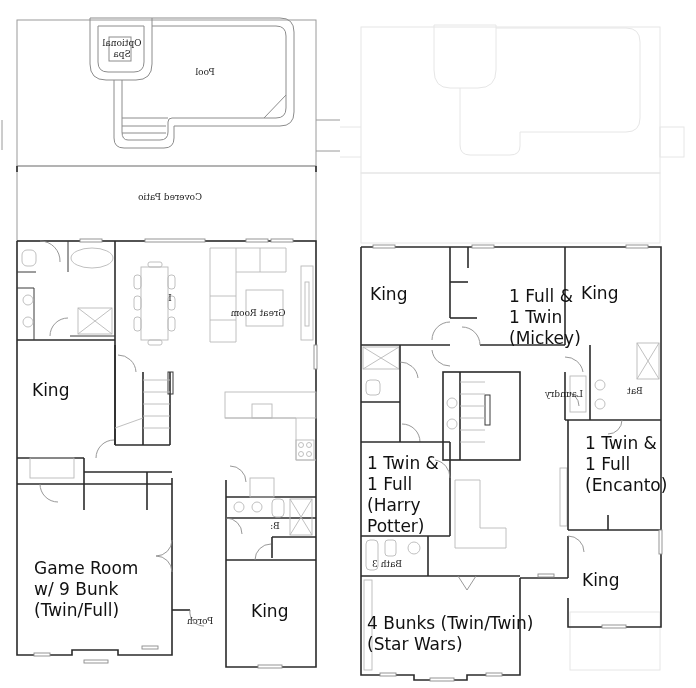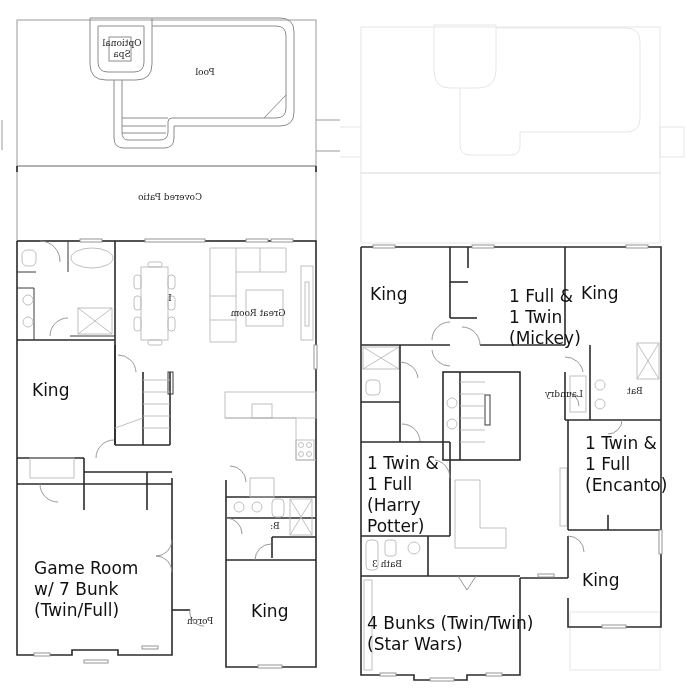--- a/index.html
+++ b/index.html
@@ -254,21 +254,21 @@
 Spa</div>
 <div class="mirror-label" style="left:190px; top:67px; width:30px;">Pool</div>
 <div class="mirror-label" style="left:130px; top:192px; width:80px;">Covered Patio</div>
 <div class="mirror-label" style="left:185px; top:616px; width:30px;">Porch</div>
 <div class="mirror-label" style="left:228px; top:308px; width:60px;">Great Room</div>
 <div class="mirror-label" style="left:166px; top:293px; width:8px;">I</div>
 <div class="mirror-label" style="left:268px; top:521px; width:14px;">B:</div>
 
 <div class="room-label" style="left:32px; top:380px;">King</div>
 <div class="room-label" style="left:34px; top:558px;">Game Room
-w/ 7 Bunk
+w/ 9 Bunk
 (Twin/Full)</div>
 <div class="room-label" style="left:251px; top:601px;">King</div>
 
 <div class="mirror-label" style="left:544px; top:389px; width:40px;">Laundry</div>
 <div class="mirror-label" style="left:624px; top:386px; width:22px;">Bat</div>
 <div class="mirror-label" style="left:370px; top:559px; width:34px;">Bath 3</div>
 
 <div class="room-label" style="left:370px; top:284px;">King</div>
 <div class="room-label" style="left:509px; top:258px;margin-top:28px;">1 Full &amp;
 1 Twin

